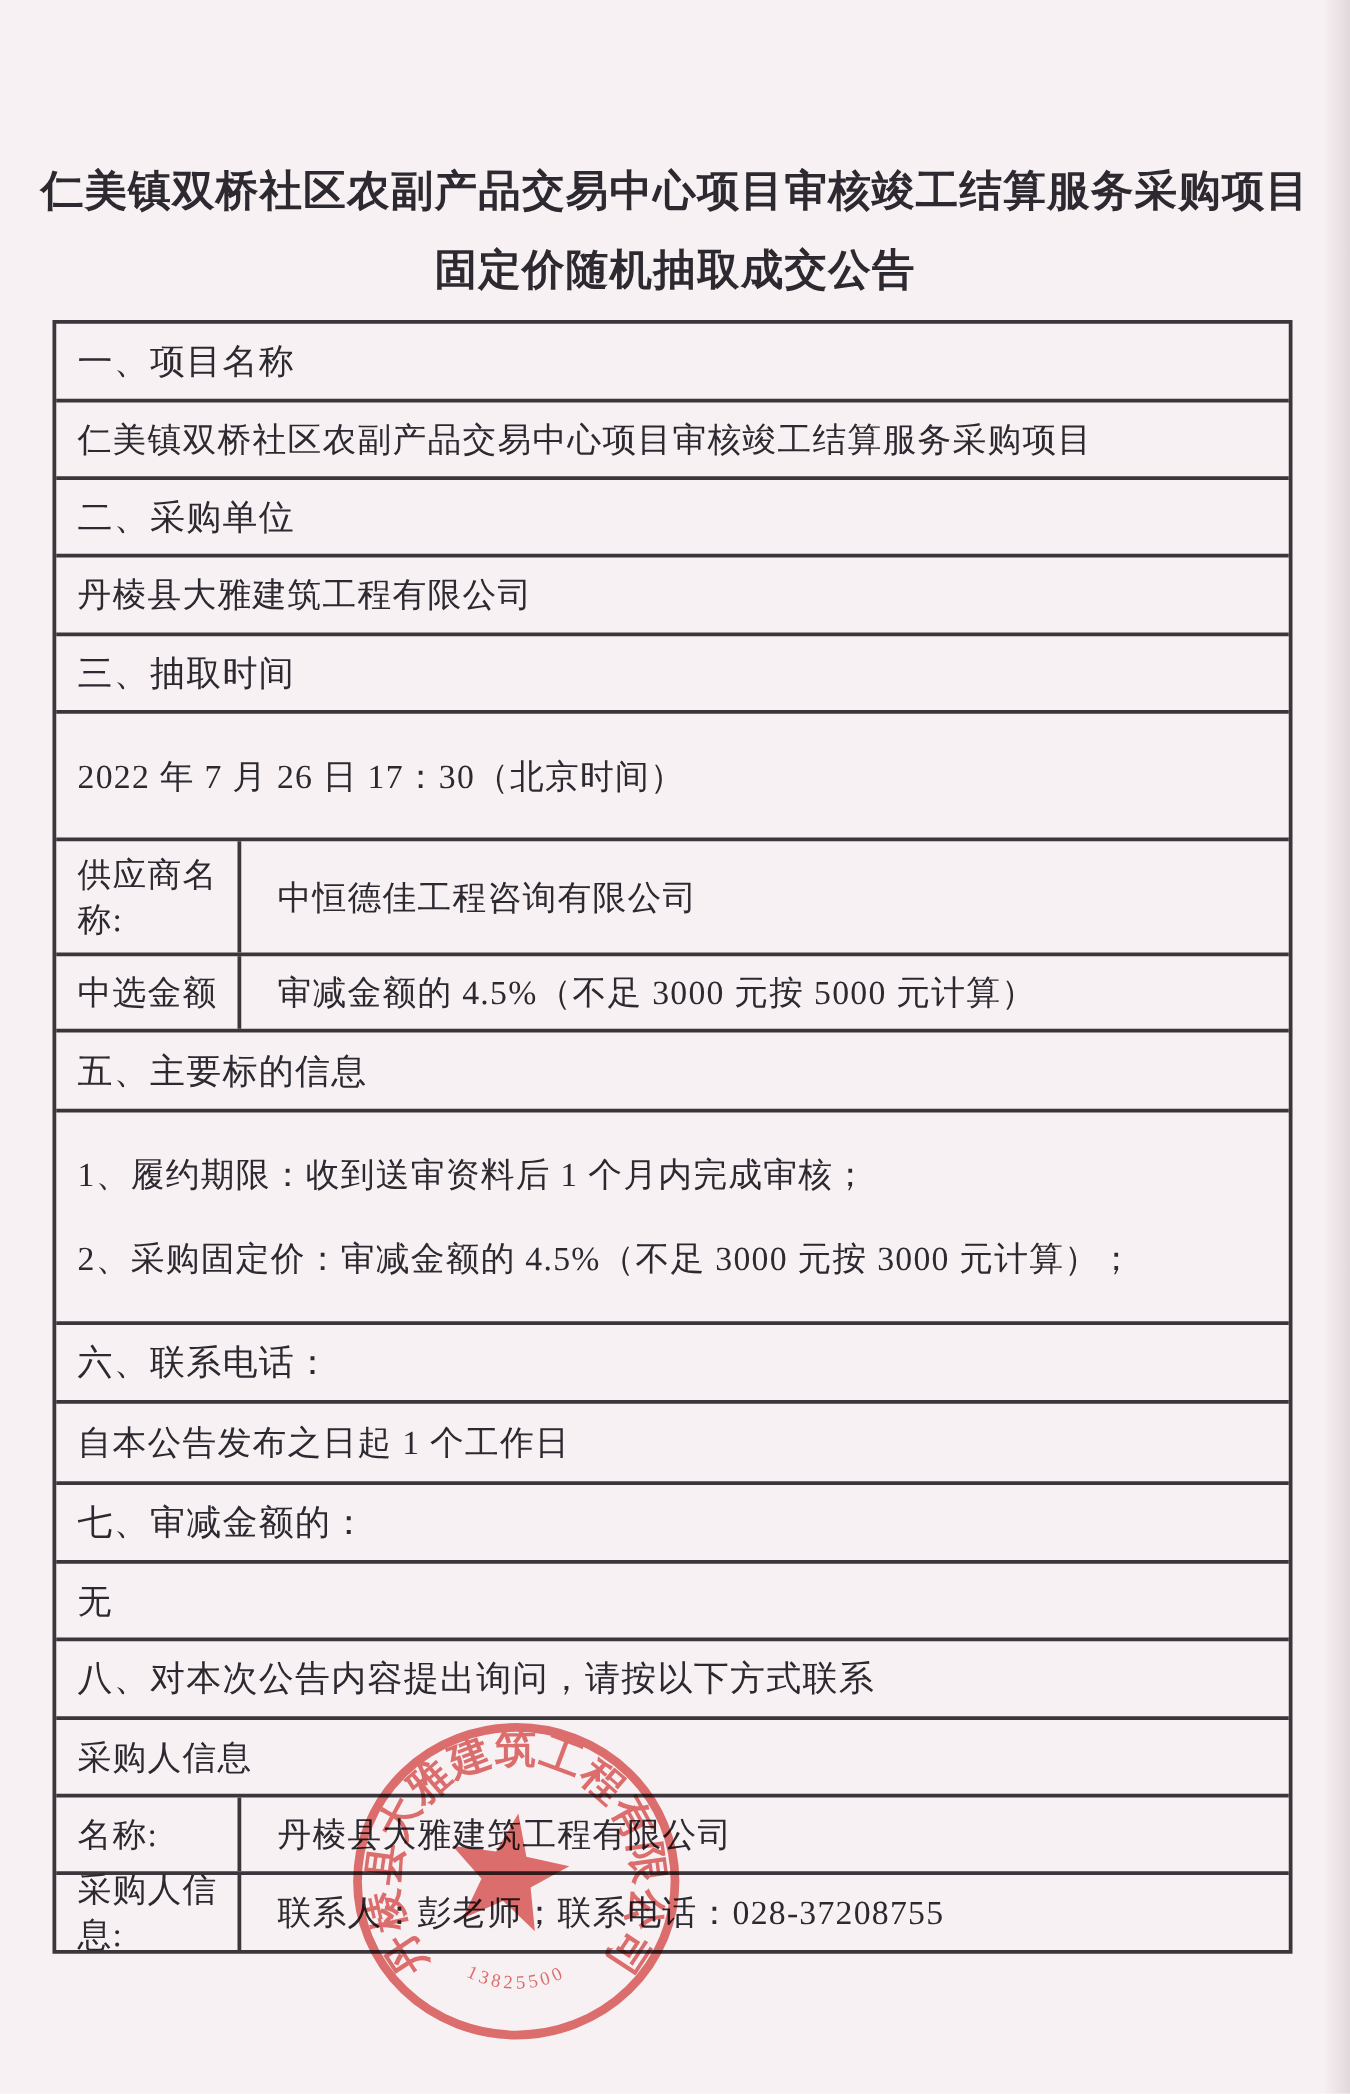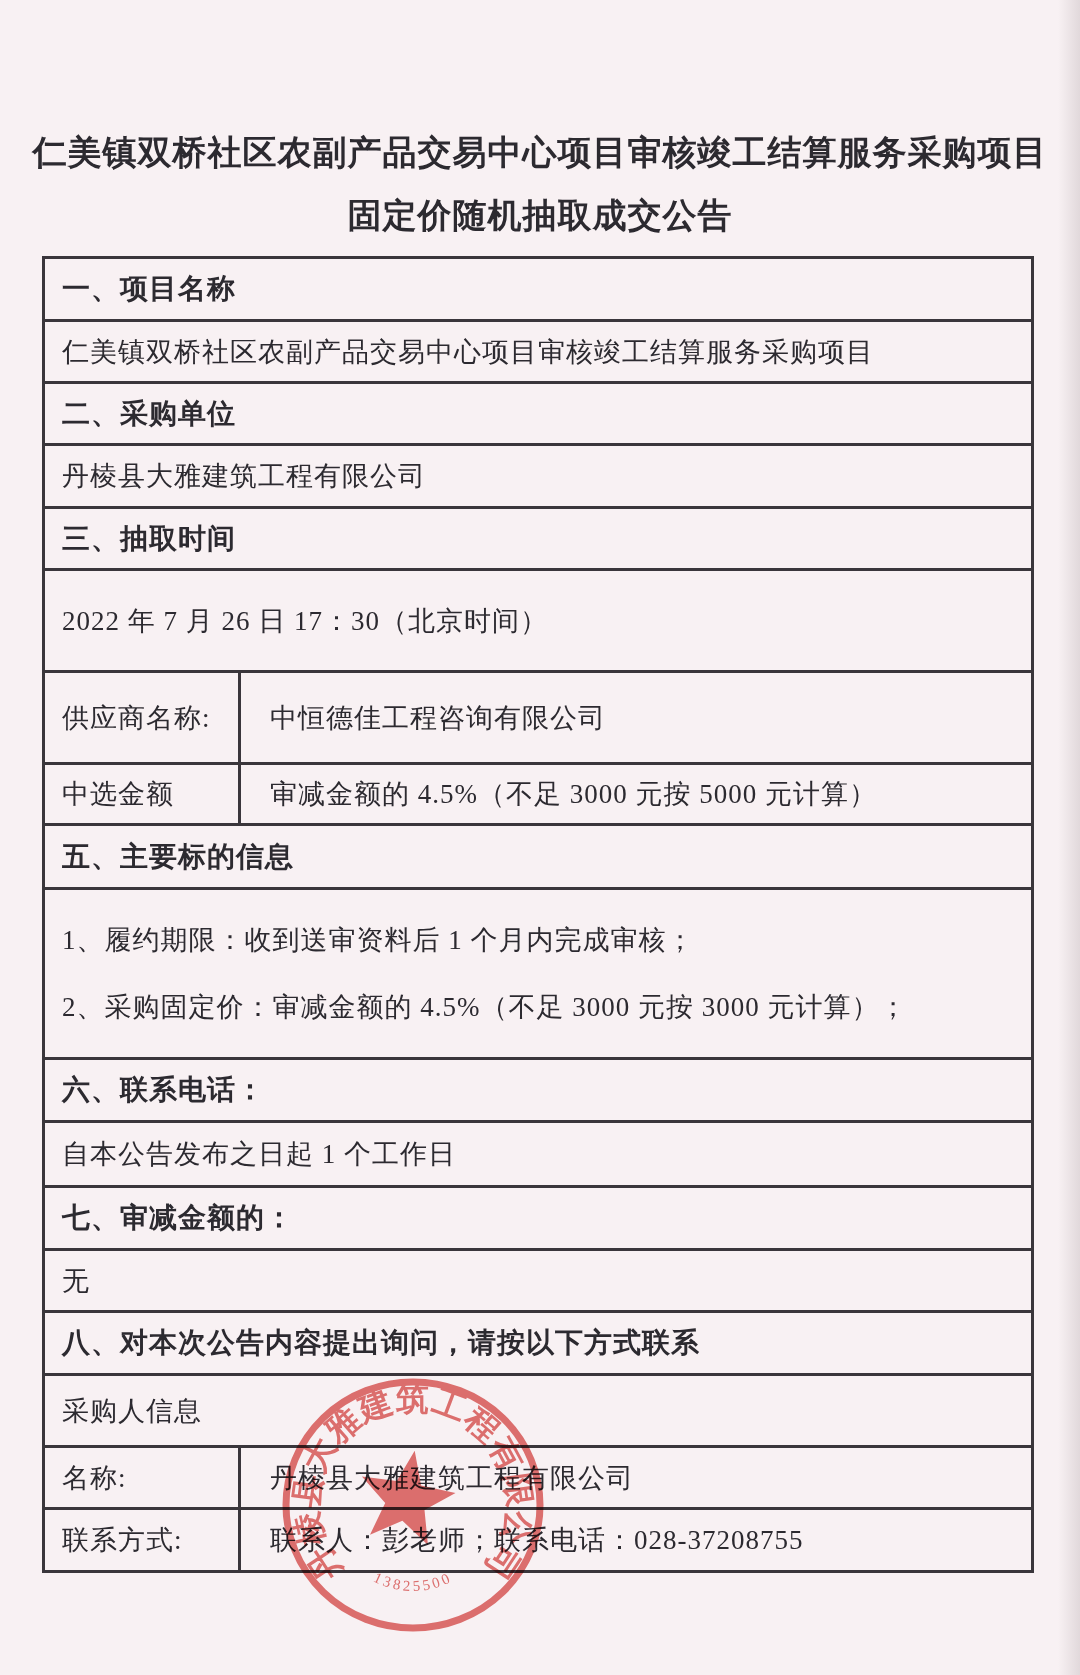--- a/index.html
+++ b/index.html
@@ -33,24 +33,24 @@
     position:absolute;left:42px;top:256px;width:992px;
     border:3px solid var(--line);
     display:flex;flex-direction:column;
   }
   .r{
     border-top:3px solid var(--line);
     display:flex;align-items:center;
     font-size:27px;letter-spacing:1px;
   }
   .r.first{border-top:none;}
-  .r.hdr{font-weight:bold;font-size:28px;text-align:center;}
+  .r.hdr{font-weight:normal;font-size:28px;text-align:center;}
   .cell-pad{padding-left:17px;}
   .r .label{
-    width:196px;align-self:stretch;
+    width:148px;align-self:stretch;
     border-right:3px solid var(--line);
     display:flex;align-items:center;padding-left:17px;
   }
   .r .value{
     flex:1;display:flex;align-items:flex-start;padding-left:29px;
   }
   .r.block{
     flex-direction:column;align-items:stretch;justify-content:space-evenly;
     padding-left:17px;
   }
@@ -126,34 +126,34 @@
   <div class="r hdr cell-pad" style="height:63px">
     <span>七、审减金额的：</span>
   </div>
   <div class="r cell-pad" style="height:62px">
     <span>无</span>
   </div>
 
   <div class="r hdr cell-pad" style="height:63px">
     <span>八、对本次公告内容提出询问，请按以下方式联系</span>
   </div>
-  <div class="r cell-pad" style="height:72px">
+  <div class="r cell-pad" style="height:62px">
     <span>采购人信息</span>
   </div>
   <div class="r" style="height:62px">
     <div class="label">
       <span>名称:</span>
     </div>
     <div class="value">
       <span>丹棱县大雅建筑工程有限公司</span>
     </div>
   </div>
   <div class="r" style="height:63px">
     <div class="label">
-      <span>联系方式:</span>
+      <span>采购人信息:</span>
     </div>
     <div class="value">
       <span>联系人：彭老师；联系电话：028-37208755</span>
     </div>
   </div>
 
 </div>
 
 <svg class="stamp" viewBox="0 0 270 262" aria-hidden="true">
   <ellipse cx="135" cy="129" rx="127" ry="123" fill="none" stroke="#dc5553" stroke-width="7"></ellipse>

